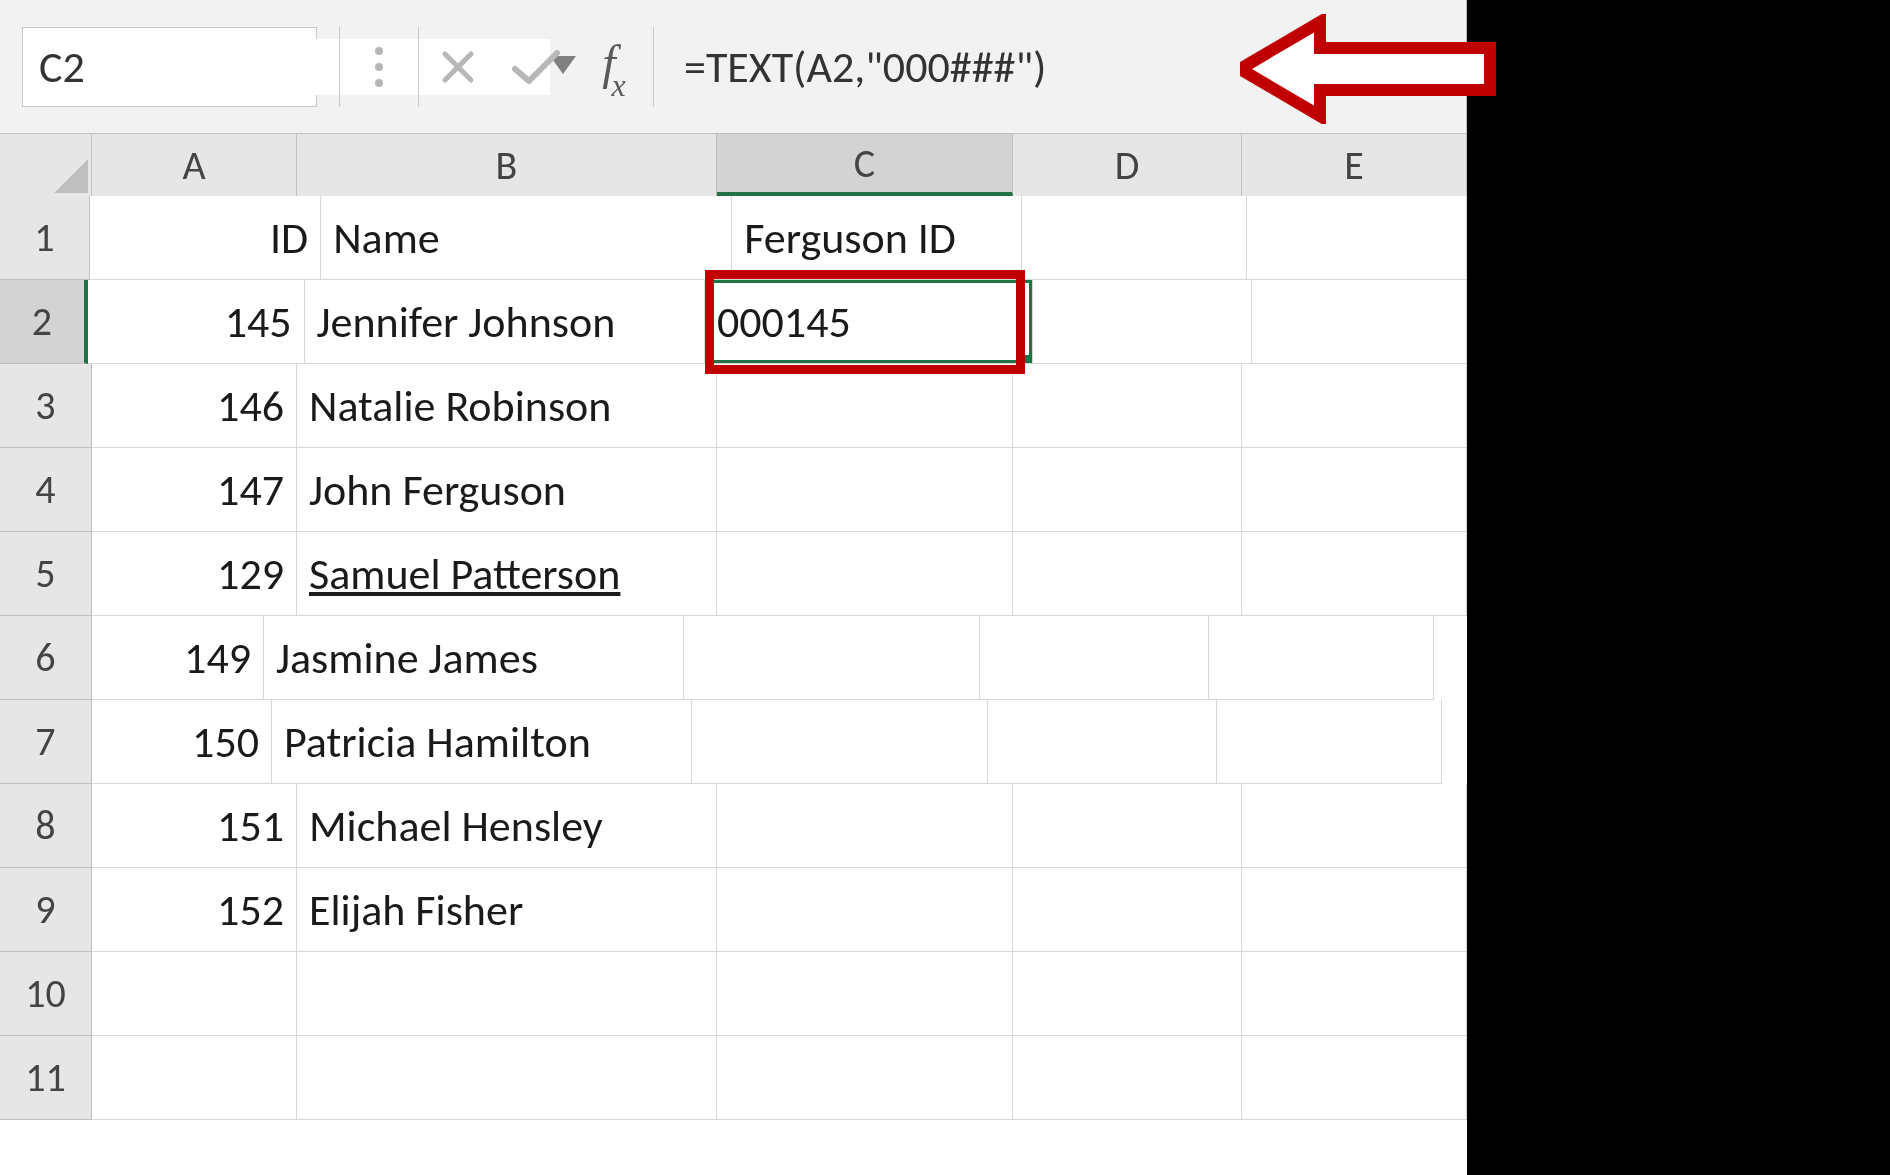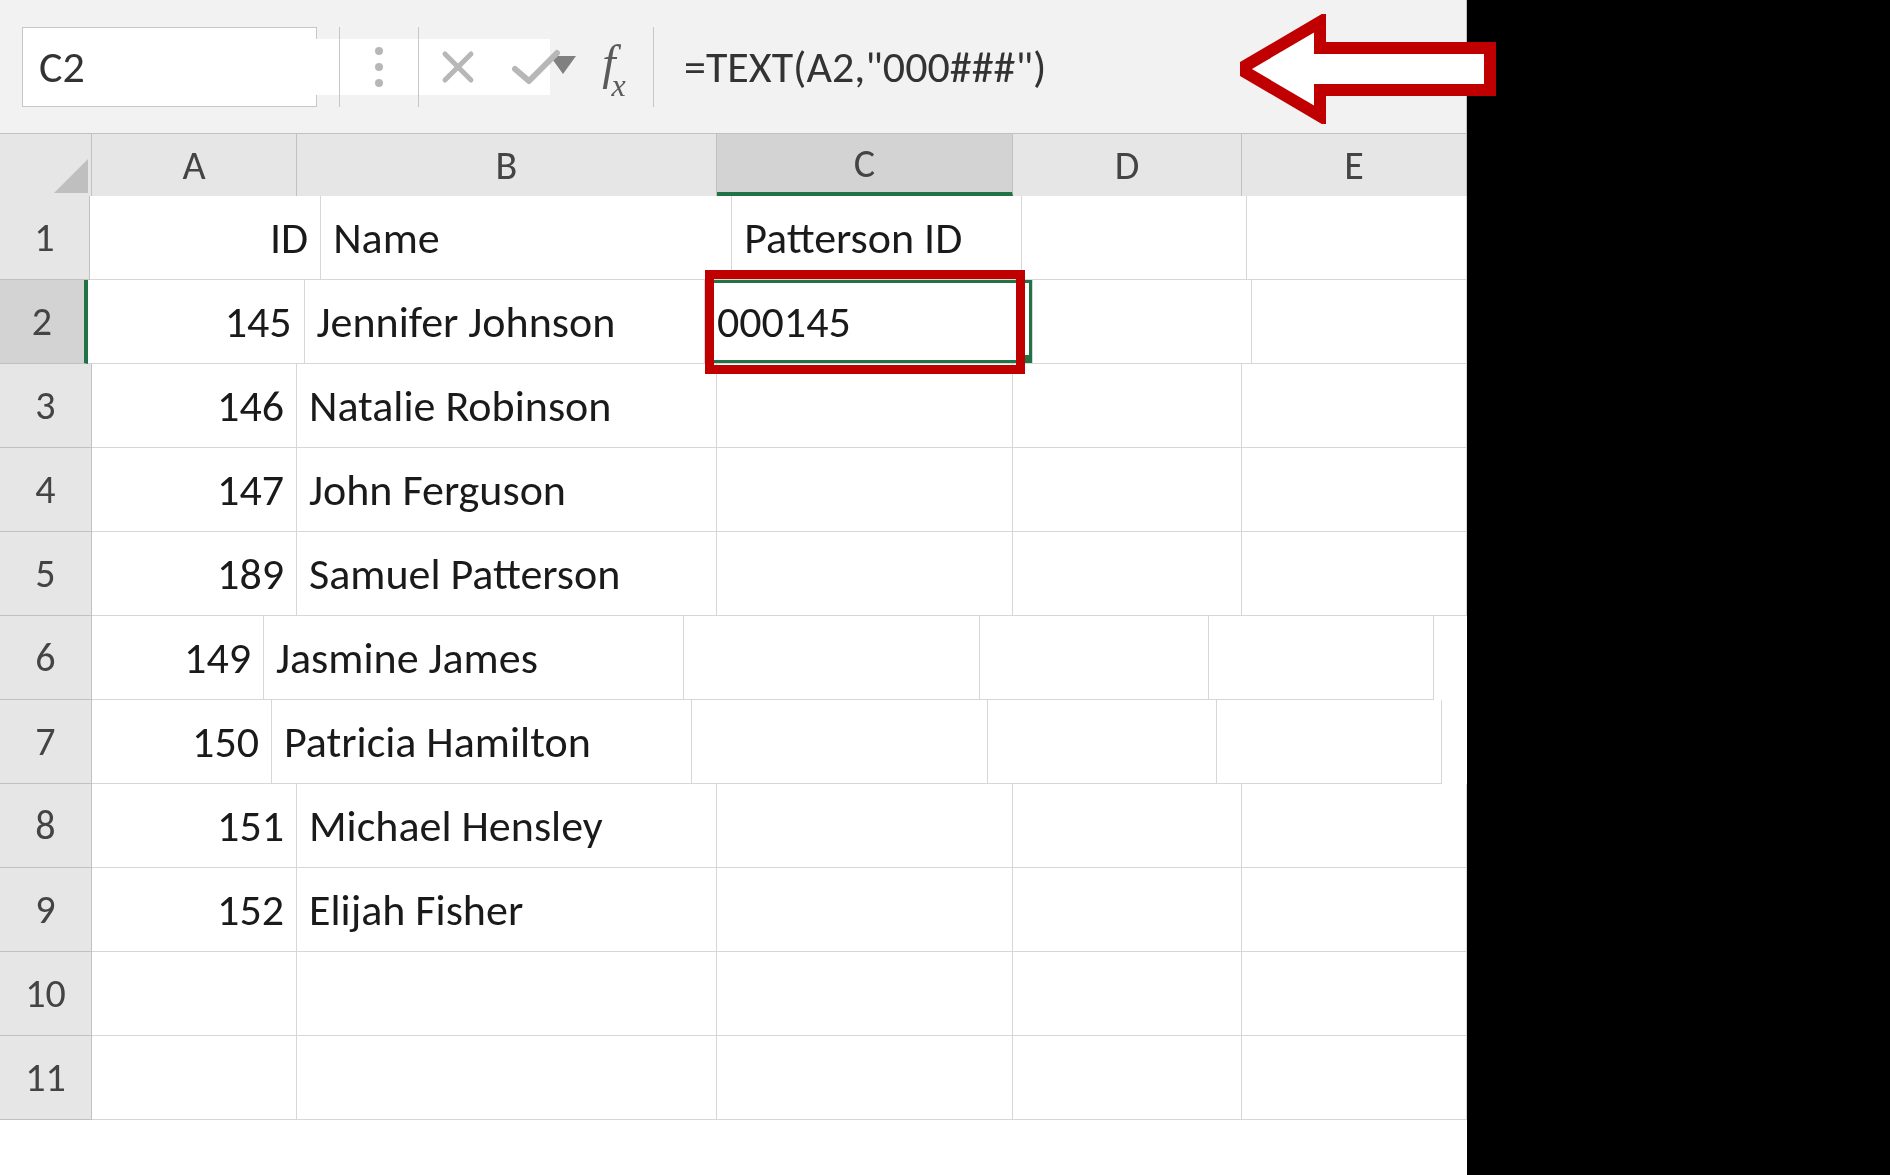--- a/index.html
+++ b/index.html
@@ -217,21 +217,21 @@
         <div class="col-head" style="width: 229px;">D</div>
         <div class="col-head" style="width: 225px;">E</div>
       </div>
   </div>
 
   <div class="grid" id="grid">
       <div class="row">
         <div class="row-head">1</div>
         <div class="cell right" style="width: 236px;">ID</div>
         <div class="cell" style="width: 420px;">Name</div>
-        <div class="cell" style="width: 296px;">Patterson ID</div>
+        <div class="cell" style="width: 296px;">Ferguson ID</div>
         <div class="cell" style="width: 229px;"></div>
         <div class="cell" style="width: 225px;"></div>
       </div>
       <div class="row">
         <div class="row-head sel">2</div>
         <div class="cell right" style="width: 227px;">145</div>
         <div class="cell" style="width: 420px;">Jennifer Johnson</div>
         <div class="cell active-cell" style="width: 344px;">000145</div>
         <div class="cell" style="width: 229px;"></div>
         <div class="cell" style="width: 225px;"></div>
@@ -247,22 +247,22 @@
       <div class="row">
         <div class="row-head">4</div>
         <div class="cell right" style="width: 205px;">147</div>
         <div class="cell" style="width: 420px;">John Ferguson</div>
         <div class="cell" style="width: 296px;"></div>
         <div class="cell" style="width: 229px;"></div>
         <div class="cell" style="width: 225px;"></div>
       </div>
       <div class="row">
         <div class="row-head">5</div>
-        <div class="cell right" style="width: 205px;">189</div>
-        <div class="cell" style="width: 420px;">Samuel Patterson</div>
+        <div class="cell right" style="width: 205px;">129</div>
+        <div class="cell" style="width: 420px; text-decoration: underline;">Samuel Patterson</div>
         <div class="cell" style="width: 296px;"></div>
         <div class="cell" style="width: 229px;"></div>
         <div class="cell" style="width: 225px;"></div>
       </div>
       <div class="row">
         <div class="row-head">6</div>
         <div class="cell right" style="width: 172px;">149</div>
         <div class="cell" style="width: 420px;">Jasmine James</div>
         <div class="cell" style="width: 296px;"></div>
         <div class="cell" style="width: 229px;"></div>

